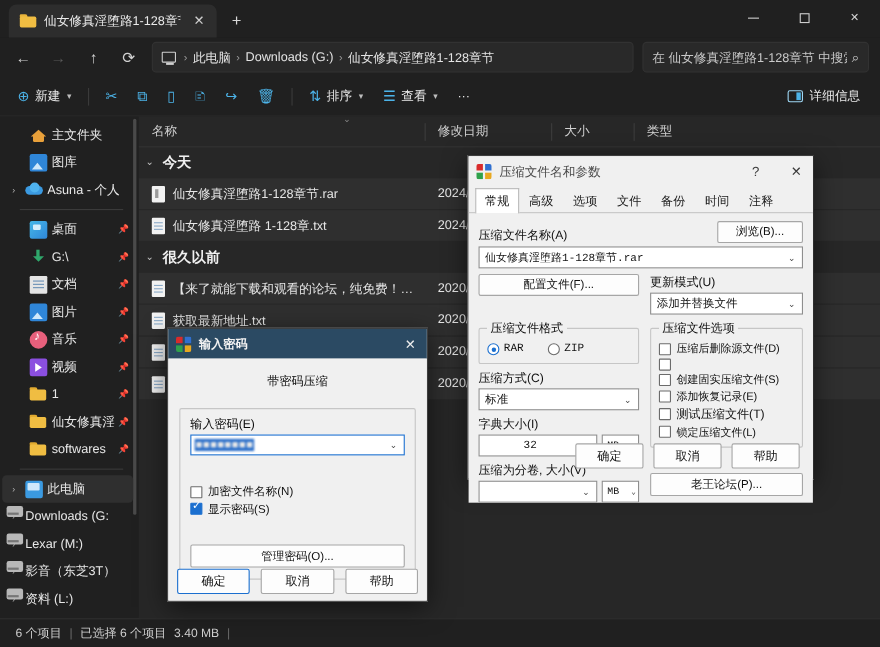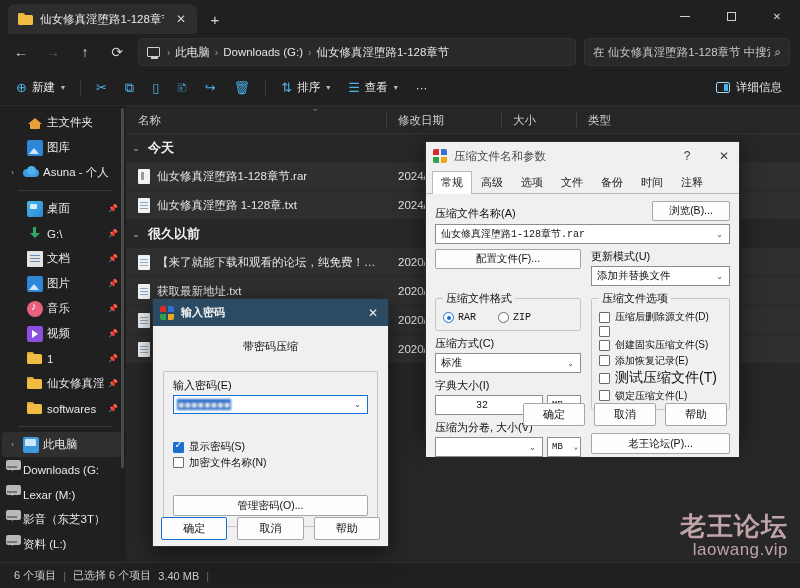--- a/index.html
+++ b/index.html
@@ -691,24 +691,20 @@
               <span>【老王论坛永久地址发布页】.txt</span>
             </div>
             <div class="cell col-date" style="width: 115px;">2020/10/15 23:22</div>
             <div class="cell col-type" style="width: 90px;">文</div>
             <div class="cell col-size" style="width: 75px;"></div>
           </div>
         </div>
     </div>
   </div>
 
-  <div class="watermark">
-    <div class="wm-cn">老王论坛</div>
-    <div class="wm-en">laowang.vip</div>
-  </div>
 
   <div class="statusbar">
     <span>6 个项目</span>
     <span class="sep">|</span>
     <span>已选择 6 个项目</span>
     <span>3.40 MB</span>
     <span class="sep">|</span>
   </div>
 </div>
 
@@ -813,21 +809,21 @@
                 <span class="chk"></span>
               </div>
               <div class="chk-line" style="font-size: 10px;">
                 <span class="chk"></span>
                 <span>创建固实压缩文件(S)</span>
               </div>
               <div class="chk-line" style="font-size: 10px;">
                 <span class="chk"></span>
                 <span>添加恢复记录(E)</span>
               </div>
-              <div class="chk-line" style="font-size: 14px;">
+              <div class="chk-line" style="font-size: 11px;">
                 <span class="chk"></span>
                 <span>测试压缩文件(T)</span>
               </div>
               <div class="chk-line" style="font-size: 10px;">
                 <span class="chk"></span>
                 <span>锁定压缩文件(L)</span>
               </div>
             </div>
         </fieldset>
         <div class="btn" style="margin-top:23px;height:21px;">老王论坛(P)...</div>
@@ -854,26 +850,26 @@
     <fieldset class="grp" style="padding:6px 9px 10px;">
       <span class="lbl">输入密码(E)</span>
       <div class="pw-field">
         <span class="sel">■■■■■■■■</span>
         <span class="dd">⌄</span>
       </div>
 
       <div style="height:26px;"></div>
 
       <div class="chk-line">
+        <span class="chk"></span>
+        <span>加密文件名称(N)</span>
+      </div>
+      <div class="chk-line">
         <span class="chk on"></span>
         <span>显示密码(S)</span>
-      </div>
-      <div class="chk-line">
-        <span class="chk"></span>
-        <span>加密文件名称(N)</span>
       </div>
 
       <div style="height:22px;"></div>
 
       <div class="btn manage-btn">管理密码(O)...</div>
     </fieldset>
 
     <div class="pw-footer">
       <div class="btn default">确定</div>
       <div class="btn">取消</div>

